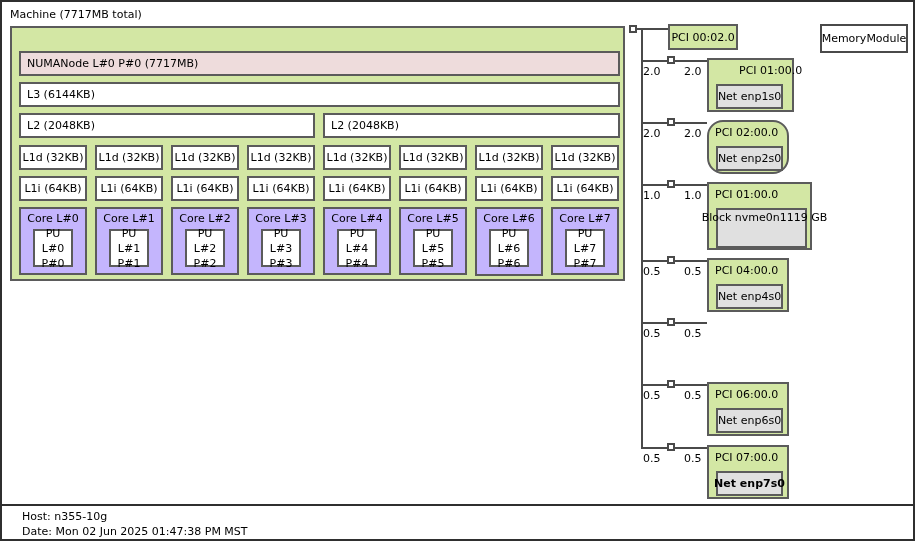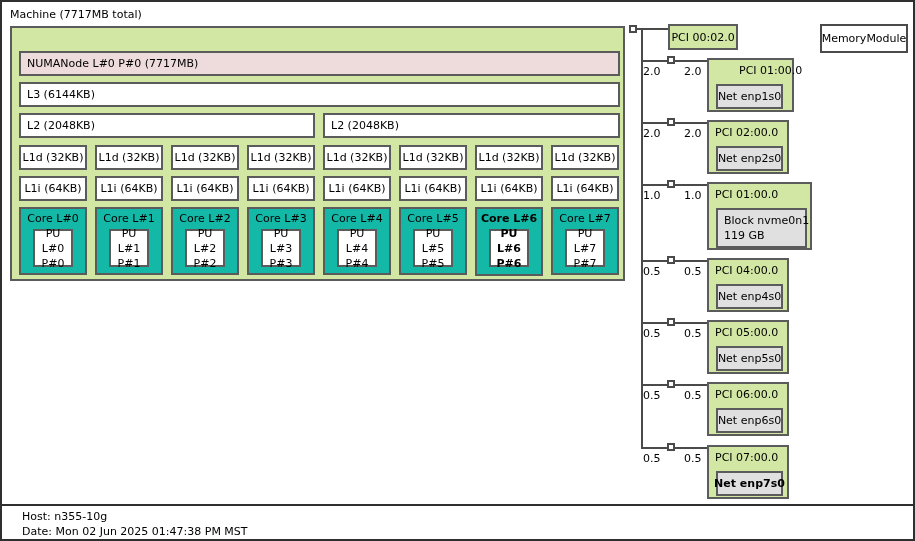--- a/index.html
+++ b/index.html
@@ -12,41 +12,41 @@
   .abs { position:absolute; box-sizing:border-box; }
   .box {
     position:absolute; box-sizing:border-box; border:2px solid #5b5b5b;
     display:flex; align-items:center; white-space:nowrap; font-size:11px;
   }
   .left   { justify-content:flex-start; padding-left:6px; }
   .center { justify-content:center; }
   .green { background:#d3e7a4; }
   .white { background:#ffffff; }
   .pink  { background:#eedcdc; }
-  .coregray { background:#14b8a6; }
+  .coregray { background:#c4b5fd; }
   .devgray  { background:#e0e0e0; }
   .container { position:absolute; box-sizing:border-box; border:2px solid #5b5b5b; }
   .container .clabel { padding:4px 0 0 6px; white-space:nowrap; font-size:11px; }
   .core .clabel { padding:3px 0 0 0; text-align:center; }
   .pu {
     position:absolute; left:12px; top:20px; width:40px; height:38px;
     box-sizing:border-box; border:2px solid #5b5b5b; background:#fff;
     display:flex; flex-direction:column; align-items:center; justify-content:center;
     line-height:15px; text-align:center; font-size:11px;
   }
   .hline { position:absolute; height:2px; background:#4a4a4a; }
   .vline { position:absolute; width:2px;  background:#4a4a4a; }
   .sq {
     position:absolute; width:8px; height:8px; box-sizing:border-box;
     background:#fff; border:2px solid #4a4a4a;
   }
   .speed { position:absolute; font-size:11px; white-space:nowrap; }
   .blockdev {
     position:absolute; box-sizing:border-box; border:2px solid #5b5b5b; background:#e0e0e0;
-    display:flex; flex-direction:column; justify-content:center; align-items:flex-start;
+    display:flex; flex-direction:row; justify-content:center; align-items:flex-start;
     padding-left:6px; line-height:15px; white-space:nowrap;
   }
   #machine { position:absolute; left:0; top:0; width:911px; height:502px; border-bottom:2px solid #2f2f2f; }
   .legendline { position:absolute; left:20px; white-space:nowrap; font-size:11px; }
 </style>
 </head>
 <body>
 
 <div id="canvas">
   <div id="machine">
@@ -113,21 +113,21 @@
             <span>P#4</span>
           </div>
       </div>
       <div class="container coregray core" style="left:387px; top:179px; width:68px; height:68px;">
         <div class="clabel">Core L#5</div>
         <div class="pu">
             <span>PU L#5</span>
             <span>P#5</span>
           </div>
       </div>
-      <div class="container coregray core" style="left:463px; top:179px; width:68px; height:69px;font-weight:bold;">
+      <div class="container coregray core" style="left:463px; top:179px; width:68px; height:69px;">
         <div class="clabel">Core L#6</div>
         <div class="pu">
             <span>PU L#6</span>
             <span>P#6</span>
           </div>
       </div>
       <div class="container coregray core" style="left:539px; top:179px; width:68px; height:68px;">
         <div class="clabel">Core L#7</div>
         <div class="pu">
             <span>PU L#7</span>
@@ -149,21 +149,21 @@
     <div class="speed" style="left:682px; top:63px;">2.0</div>
     <div class="container green" style="left:705px; top:56px; width:87px; height:54px;padding-left:24px;">
       <div class="clabel">PCI 01:00.0</div>
       <div class="box devgray center" style="left:7px; top:24px; width:67px; height:25px;">Net enp1s0</div>
     </div>
 
     <div class="hline" style="left:639px; top:120px; width:66px;"></div>
     <div class="sq" style="left:665px; top:116px;"></div>
     <div class="speed" style="left:641px; top:125px;">2.0</div>
     <div class="speed" style="left:682px; top:125px;">2.0</div>
-    <div class="container green" style="left:705px; top:118px; width:82px; height:54px;">
+    <div class="container green" style="left:705px; top:118px; width:82px; height:54px;border-radius:16px;">
       <div class="clabel">PCI 02:00.0</div>
       <div class="box devgray center" style="left:7px; top:24px; width:67px; height:25px;">Net enp2s0</div>
     </div>
 
     <div class="hline" style="left:639px; top:182px; width:66px;"></div>
     <div class="sq" style="left:665px; top:178px;"></div>
     <div class="speed" style="left:641px; top:187px;">1.0</div>
     <div class="speed" style="left:682px; top:187px;">1.0</div>
     <div class="container green" style="left:705px; top:180px; width:105px; height:68px;">
       <div class="clabel">PCI 01:00.0</div>
@@ -179,24 +179,20 @@
     <div class="speed" style="left:682px; top:263px;">0.5</div>
     <div class="container green" style="left:705px; top:256px; width:82px; height:54px;">
       <div class="clabel">PCI 04:00.0</div>
       <div class="box devgray center" style="left:7px; top:24px; width:67px; height:25px;">Net enp4s0</div>
     </div>
 
     <div class="hline" style="left:639px; top:320px; width:66px;"></div>
     <div class="sq" style="left:665px; top:316px;"></div>
     <div class="speed" style="left:641px; top:325px;">0.5</div>
     <div class="speed" style="left:682px; top:325px;">0.5</div>
-    <div class="container green" style="left:705px; top:318px; width:82px; height:54px;">
-      <div class="clabel">PCI 05:00.0</div>
-      <div class="box devgray center" style="left:7px; top:24px; width:67px; height:25px;">Net enp5s0</div>
-    </div>
 
     <div class="hline" style="left:639px; top:382px; width:66px;"></div>
     <div class="sq" style="left:665px; top:378px;"></div>
     <div class="speed" style="left:641px; top:387px;">0.5</div>
     <div class="speed" style="left:682px; top:387px;">0.5</div>
     <div class="container green" style="left:705px; top:380px; width:82px; height:54px;">
       <div class="clabel">PCI 06:00.0</div>
       <div class="box devgray center" style="left:7px; top:24px; width:67px; height:25px;">Net enp6s0</div>
     </div>
 

